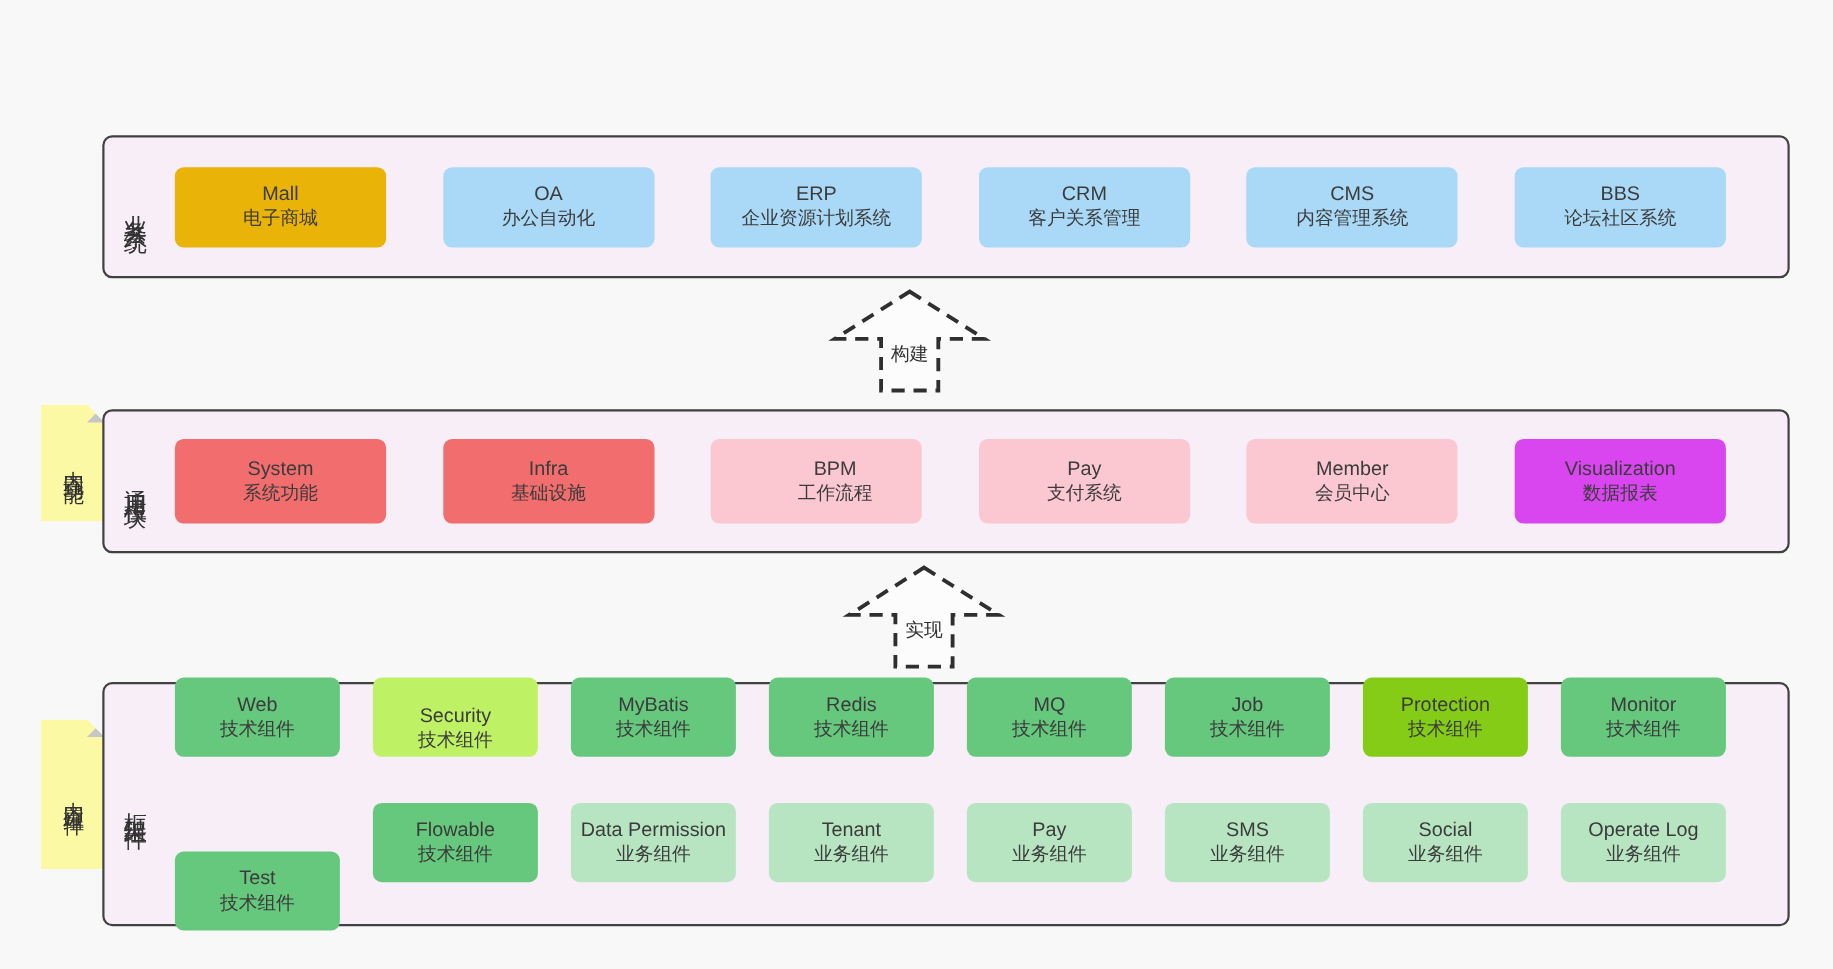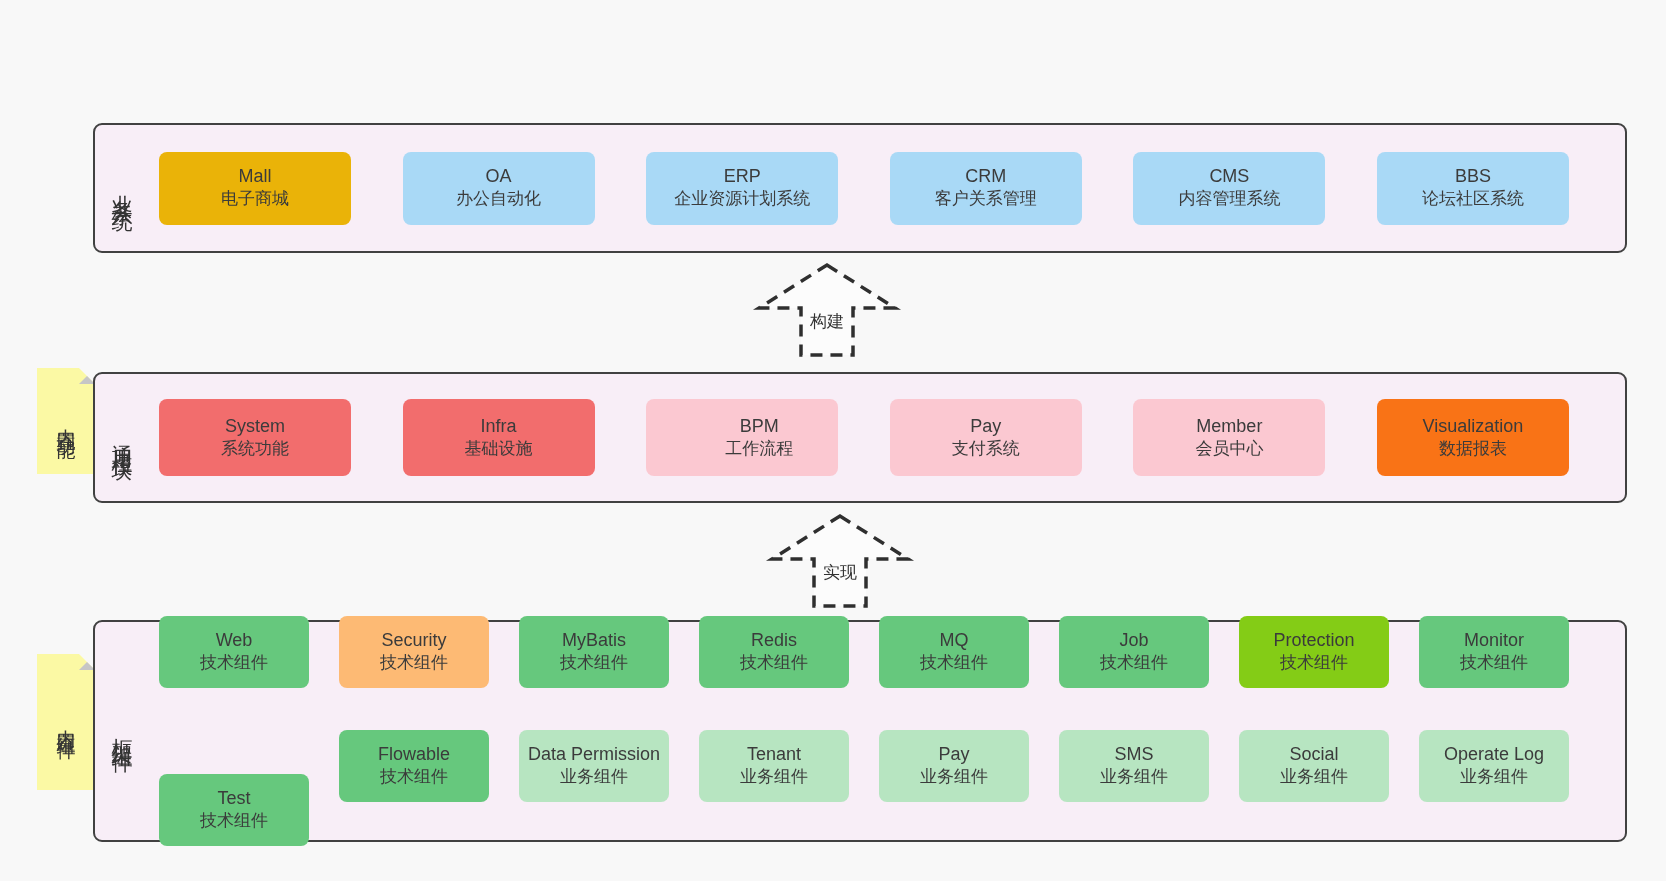--- a/index.html
+++ b/index.html
@@ -209,39 +209,39 @@
             <div class="box-zh">工作流程</div>
           </div>
           <div class="box" style="background: rgb(251, 200, 209);">
             <div class="box-en">Pay</div>
             <div class="box-zh">支付系统</div>
           </div>
           <div class="box" style="background: rgb(251, 200, 209);">
             <div class="box-en">Member</div>
             <div class="box-zh">会员中心</div>
           </div>
-          <div class="box" style="background: #f97316;">
+          <div class="box" style="background: #d946ef;">
             <div class="box-en">Visualization</div>
             <div class="box-zh">数据报表</div>
           </div>
         </div>
     </div>
   </section>
 
   <section class="band" id="band-framework">
     <div class="band-label-wrap">
       <span class="band-label">框架组件</span>
     </div>
     <div class="band-rows">
       <div class="box-row">
           <div class="box" style="background: rgb(102, 200, 125);">
             <div class="box-en">Web</div>
             <div class="box-zh">技术组件</div>
           </div>
-          <div class="box" style="background: #fdba74;">
+          <div class="box" style="background: #bef264; justify-content: flex-end;">
             <div class="box-en">Security</div>
             <div class="box-zh">技术组件</div>
           </div>
           <div class="box" style="background: rgb(102, 200, 125);">
             <div class="box-en">MyBatis</div>
             <div class="box-zh">技术组件</div>
           </div>
           <div class="box" style="background: rgb(102, 200, 125);">
             <div class="box-en">Redis</div>
             <div class="box-zh">技术组件</div>

